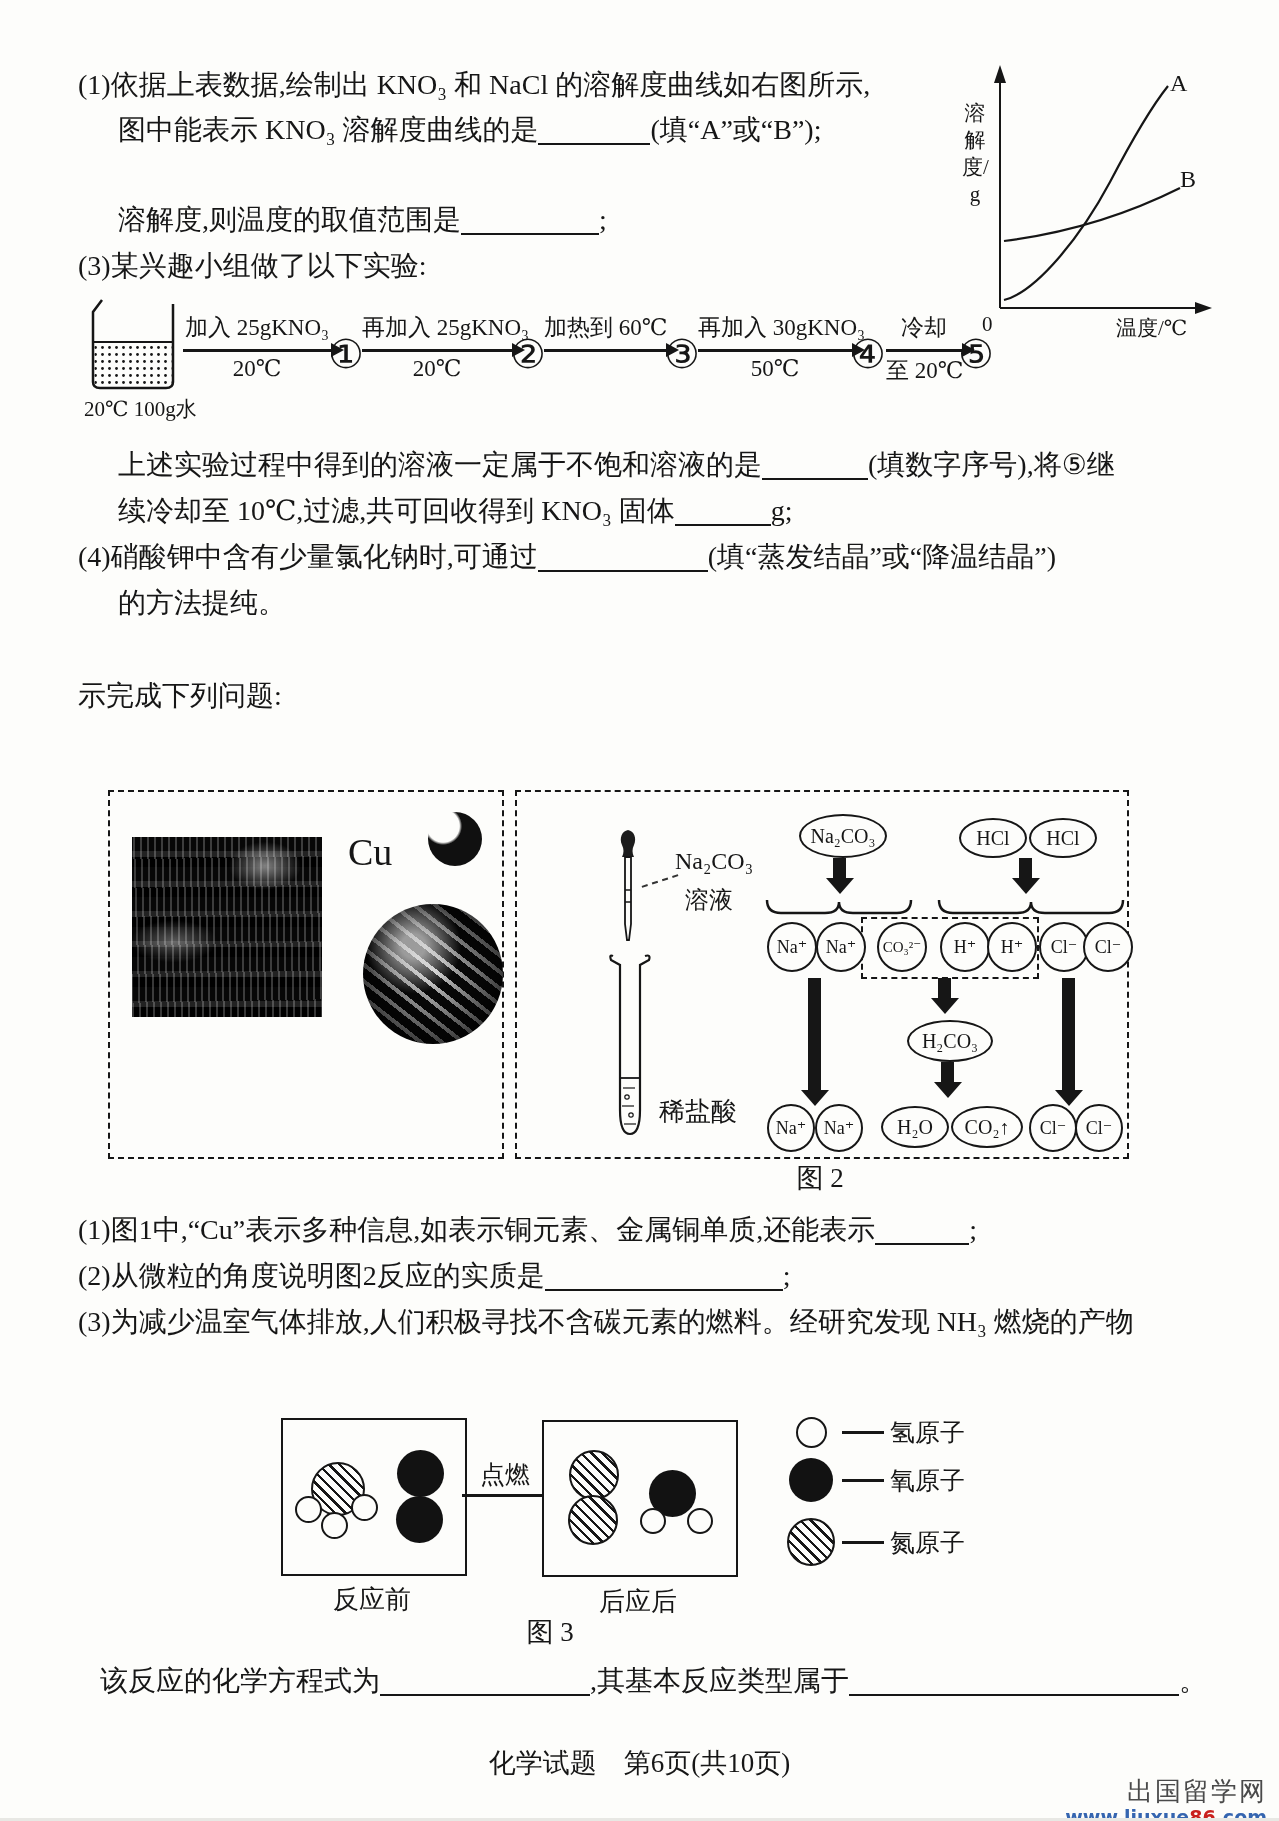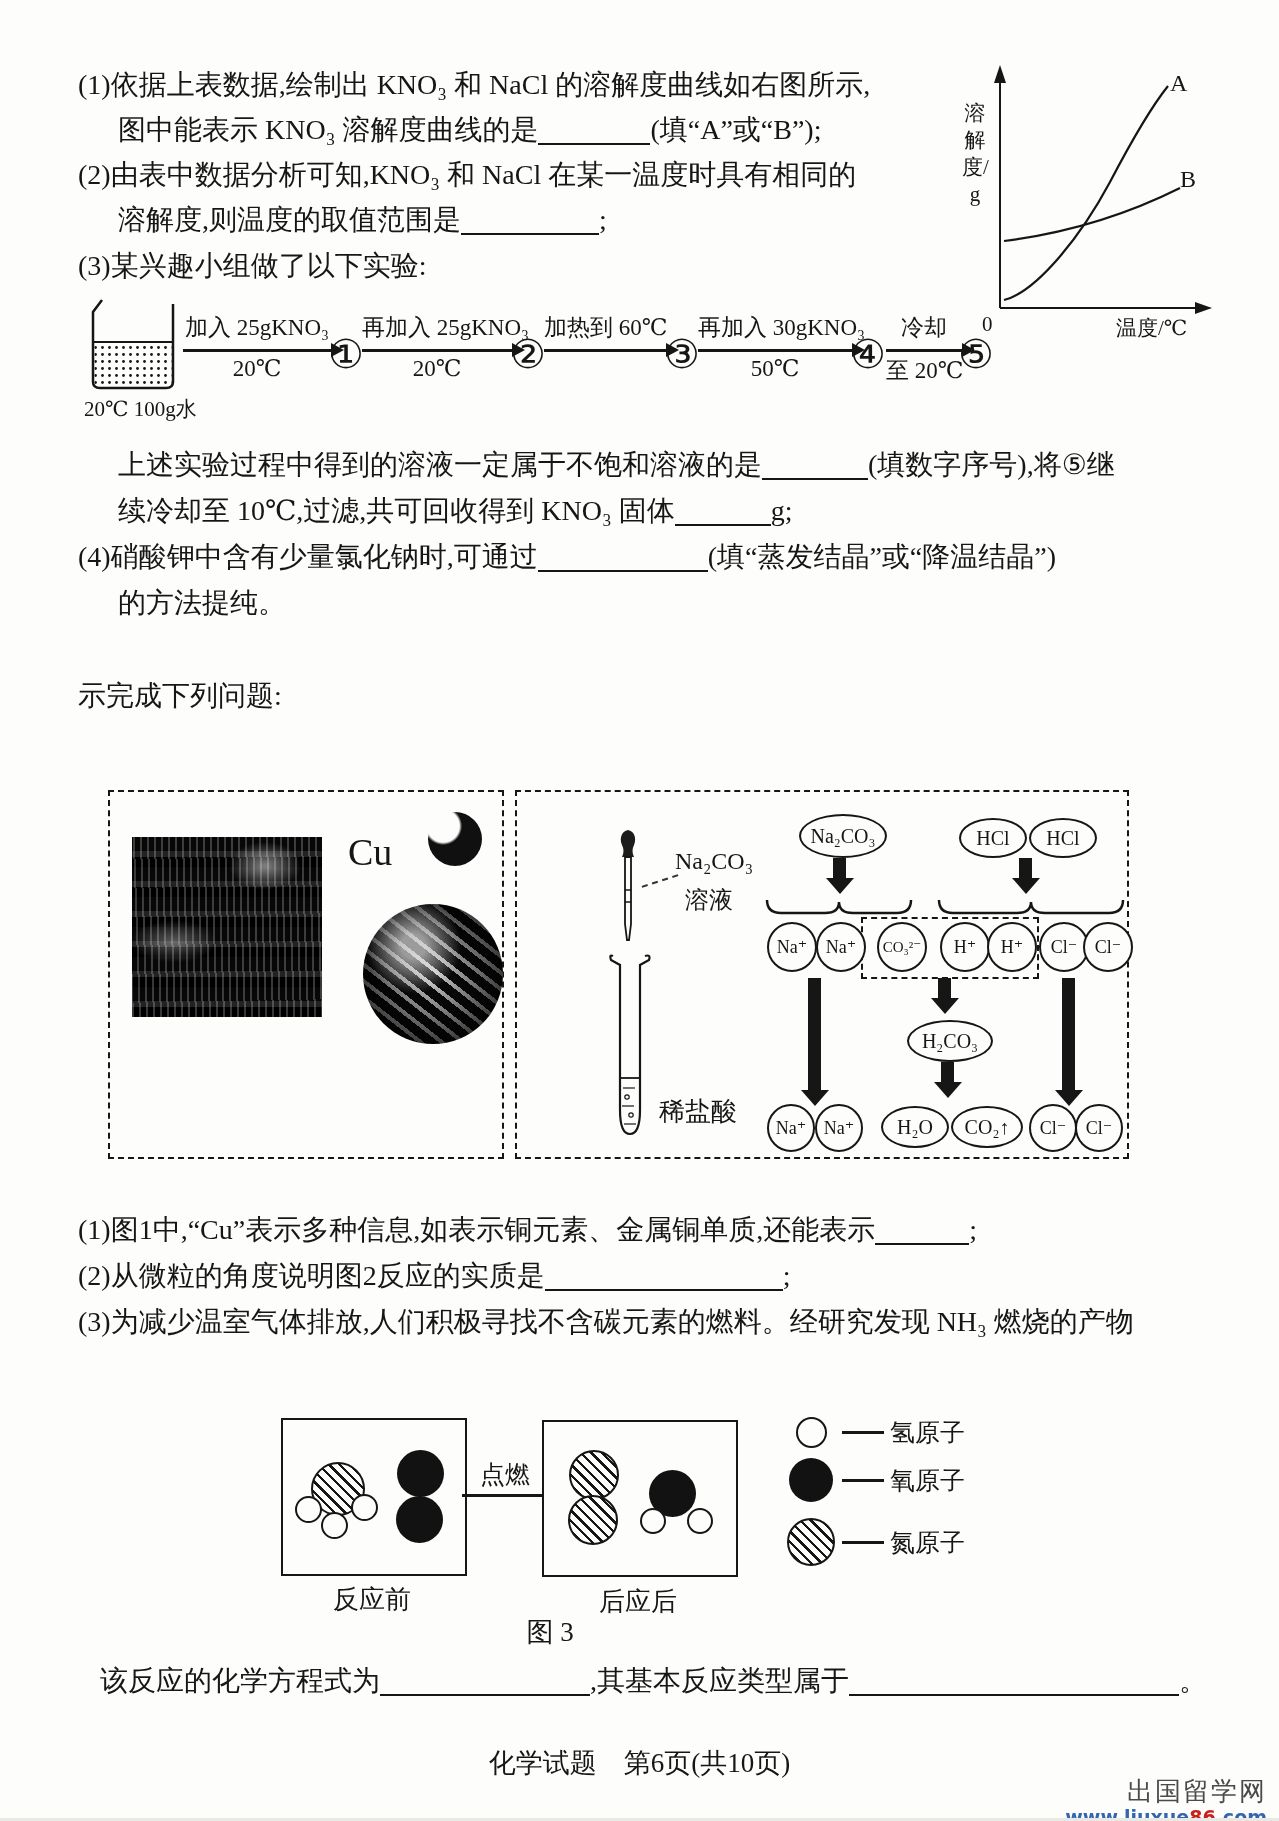--- a/index.html
+++ b/index.html
@@ -83,21 +83,20 @@
 </style>
 </head>
 <body>
 
 <div class="page">
 
   <div class="tline" style="left:78px; top:68px">(1)依据上表数据,绘制出 KNO₃ 和 NaCl 的溶解度曲线如右图所示,</div>
   <div class="tline" style="left:118px; top:113px">
     <span>图中能表示 KNO₃ 溶解度曲线的是</span><span class="blank" style="width:112px"></span><span>(填“A”或“B”);</span>
   </div>
-  <div class="tline" style="left:78px; top:158px">(2)由表中数据分析可知,KNO₃ 和 NaCl 在某一温度时具有相同的</div>
   <div class="tline" style="left:118px; top:203px">
     <span>溶解度,则温度的取值范围是</span><span class="blank" style="width:138px"></span><span>;</span>
   </div>
   <div class="tline" style="left:78px; top:249px">(3)某兴趣小组做了以下实验:</div>
 
   <div class="graph" style="left:948px; top:62px; width:290px; height:280px">
     <svg width="290" height="280">
       <line x1="52" y1="246" x2="52" y2="16" stroke="#161616" stroke-width="2"></line>
       <polygon points="52,3 46,21 58,21" fill="#161616"></polygon>
       <line x1="52" y1="246" x2="252" y2="246" stroke="#161616" stroke-width="2"></line>
@@ -231,20 +230,21 @@
     <div class="oval" style="left:390px; top:228px; width:82px; height:38px">H₂CO₃</div>
     <div class="ta" style="left:424px; top:270px; height:20px"></div>
 
     <div class="icirc sm" style="left:250px; top:312px">Na⁺</div>
     <div class="icirc sm" style="left:298px; top:312px">Na⁺</div>
     <div class="oval" style="left:364px; top:314px; width:64px; height:38px">H₂O</div>
     <div class="oval" style="left:434px; top:314px; width:68px; height:38px">CO₂↑</div>
     <div class="icirc sm" style="left:512px; top:312px">Cl⁻</div>
     <div class="icirc sm" style="left:558px; top:312px">Cl⁻</div>
   </div>
+  <div class="figcap" style="left:515px; top:1160px; width:610px">图 2</div>
 
   <div class="tline" style="left:78px; top:1213px">
     <span>(1)图1中,“Cu”表示多种信息,如表示铜元素、金属铜单质,还能表示</span><span class="blank" style="width:94px"></span><span>;</span>
   </div>
   <div class="tline" style="left:78px; top:1259px">
     <span>(2)从微粒的角度说明图2反应的实质是</span><span class="blank" style="width:238px"></span><span>;</span>
   </div>
   <div class="tline" style="left:78px; top:1305px">(3)为减少温室气体排放,人们积极寻找不含碳元素的燃料。经研究发现 NH₃ 燃烧的产物</div>
 
   <div class="molbox" style="left:281px; top:1418px; width:182px; height:154px">

